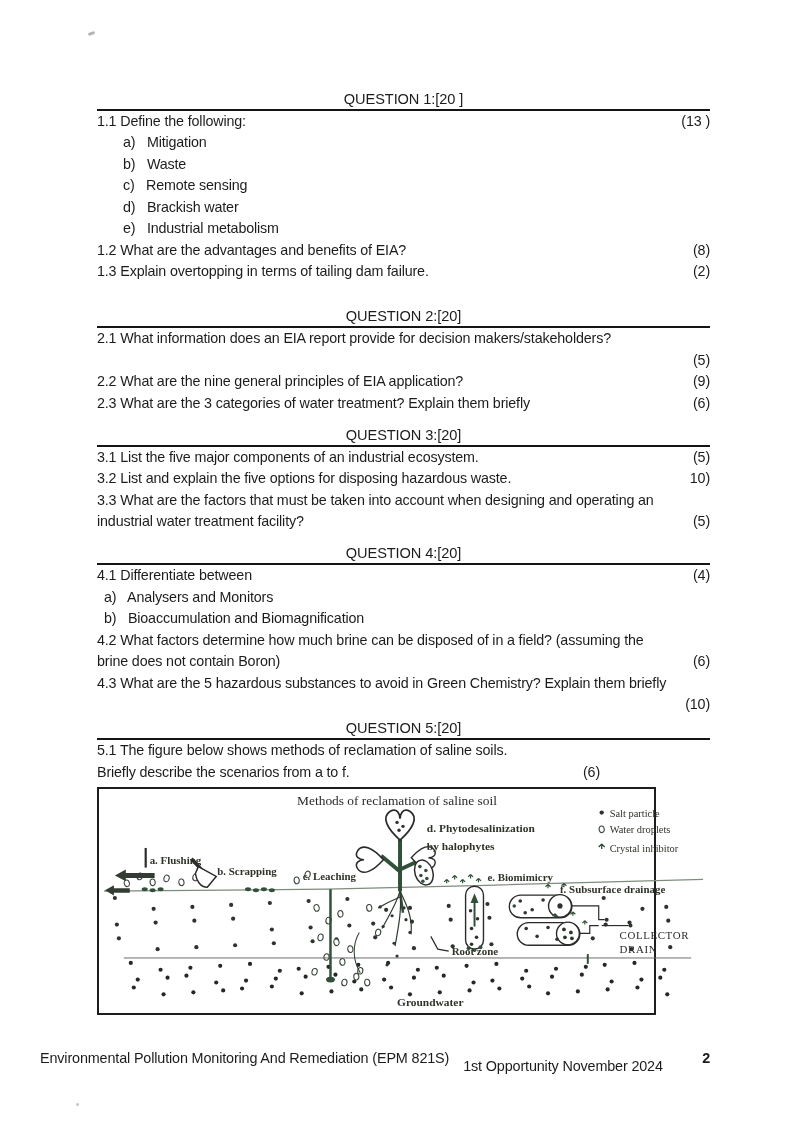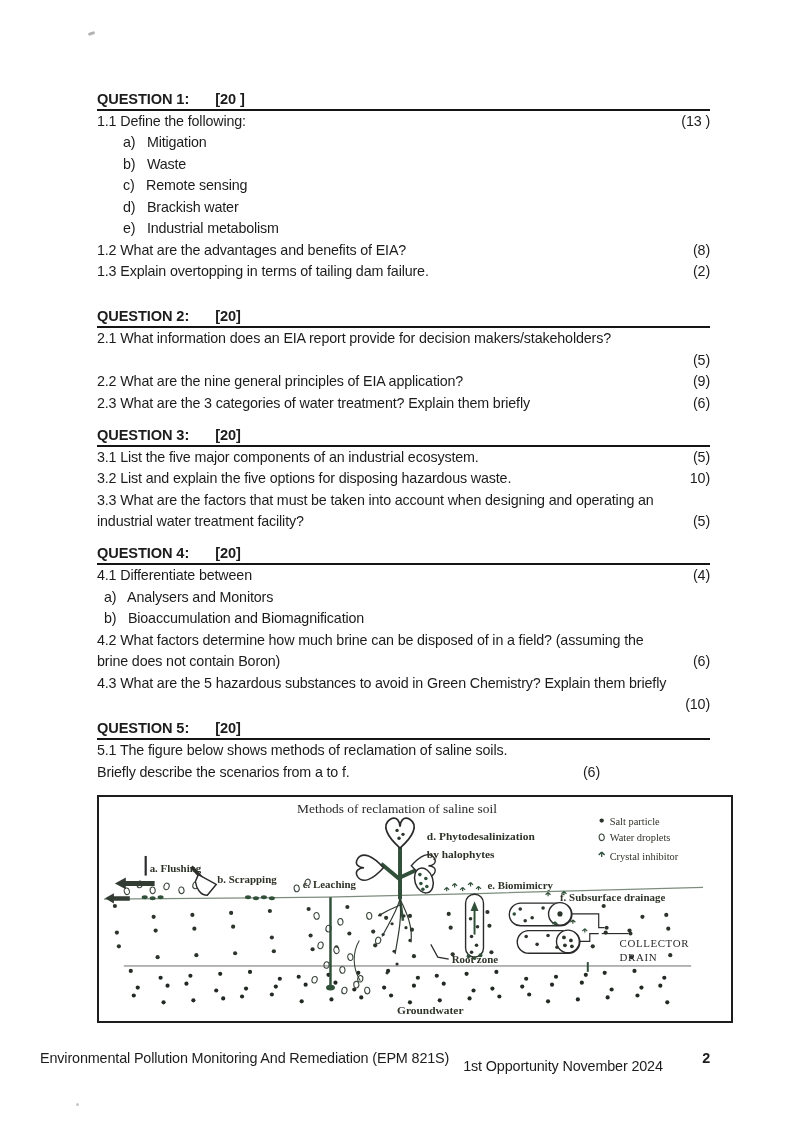--- a/index.html
+++ b/index.html
@@ -1,31 +1,31 @@
 <!DOCTYPE html>
 <html><head>
 <meta charset="utf-8">
 <style>
   html,body{margin:0;padding:0;background:#ffffff;}
   .page{position:relative;width:794px;height:1122px;background:#fff;overflow:hidden;
         font-family:"Liberation Sans",sans-serif;color:#1c1c1c;}
   .content{position:absolute;left:97px;top:89px;width:613px;}
   section.q{margin:0;}
   #q2{margin-top:24px;} #q3{margin-top:11px;} #q4{margin-top:11px;} #q5{margin-top:3px;}
-  .qhead{display:flex;justify-content:flex-start;align-items:flex-end;
-         font-weight:bold;font-size:14.6px;line-height:19px;height:21.5px;
-         border-bottom:2.2px solid #151515;box-sizing:border-box;letter-spacing:-0.1px;gap:26px;}
+  .qhead{display:flex;justify-content:center;align-items:flex-end;
+         font-weight:normal;font-size:14.6px;line-height:19px;height:21.5px;
+         border-bottom:2.2px solid #151515;box-sizing:border-box;letter-spacing:-0.1px;}
   .qline{display:flex;font-size:14.3px;line-height:21.5px;height:21.5px;
          letter-spacing:-0.15px;white-space:pre;}
   .qtext{white-space:pre;}
   .qmarks{margin-left:auto;}
   .indent{padding-left:26px;}
   .indent-sm{padding-left:7px;text-align:center;}
   .marks-mid .qmarks{margin-right:110px;}
-  .figure{margin-top:12px;width:636px;height:228px;border:2px solid #1d1d1d;box-sizing:border-box;background:#fff;}
+  .figure{margin-top:4px;width:559px;height:228px;border:2px solid #1d1d1d;box-sizing:border-box;background:#fff;}
   .figure svg{display:block;}
   .fig-title{font-family:"Liberation Serif",serif;font-size:13.5px;fill:#2a2a2a;}
   .fig-label{font-family:"Liberation Serif",serif;font-size:11px;font-weight:bold;fill:#2e3328;}
   .fig-label-lg{font-family:"Liberation Serif",serif;font-size:11.5px;font-weight:bold;fill:#2e3328;}
   .fig-legend{font-family:"Liberation Serif",serif;font-size:10.5px;fill:#2e3328;}
   .fig-caps{font-family:"Liberation Serif",serif;font-size:11px;fill:#2a2a2a;letter-spacing:0.6px;}
   .footer{position:absolute;left:40px;top:1042px;width:670px;display:flex;align-items:center;
           font-size:14.4px;letter-spacing:-0.15px;}
   .footer .sess{margin-left:14px;margin-top:16px;}
   .footer .pagenum{margin-left:auto;font-weight:bold;}

